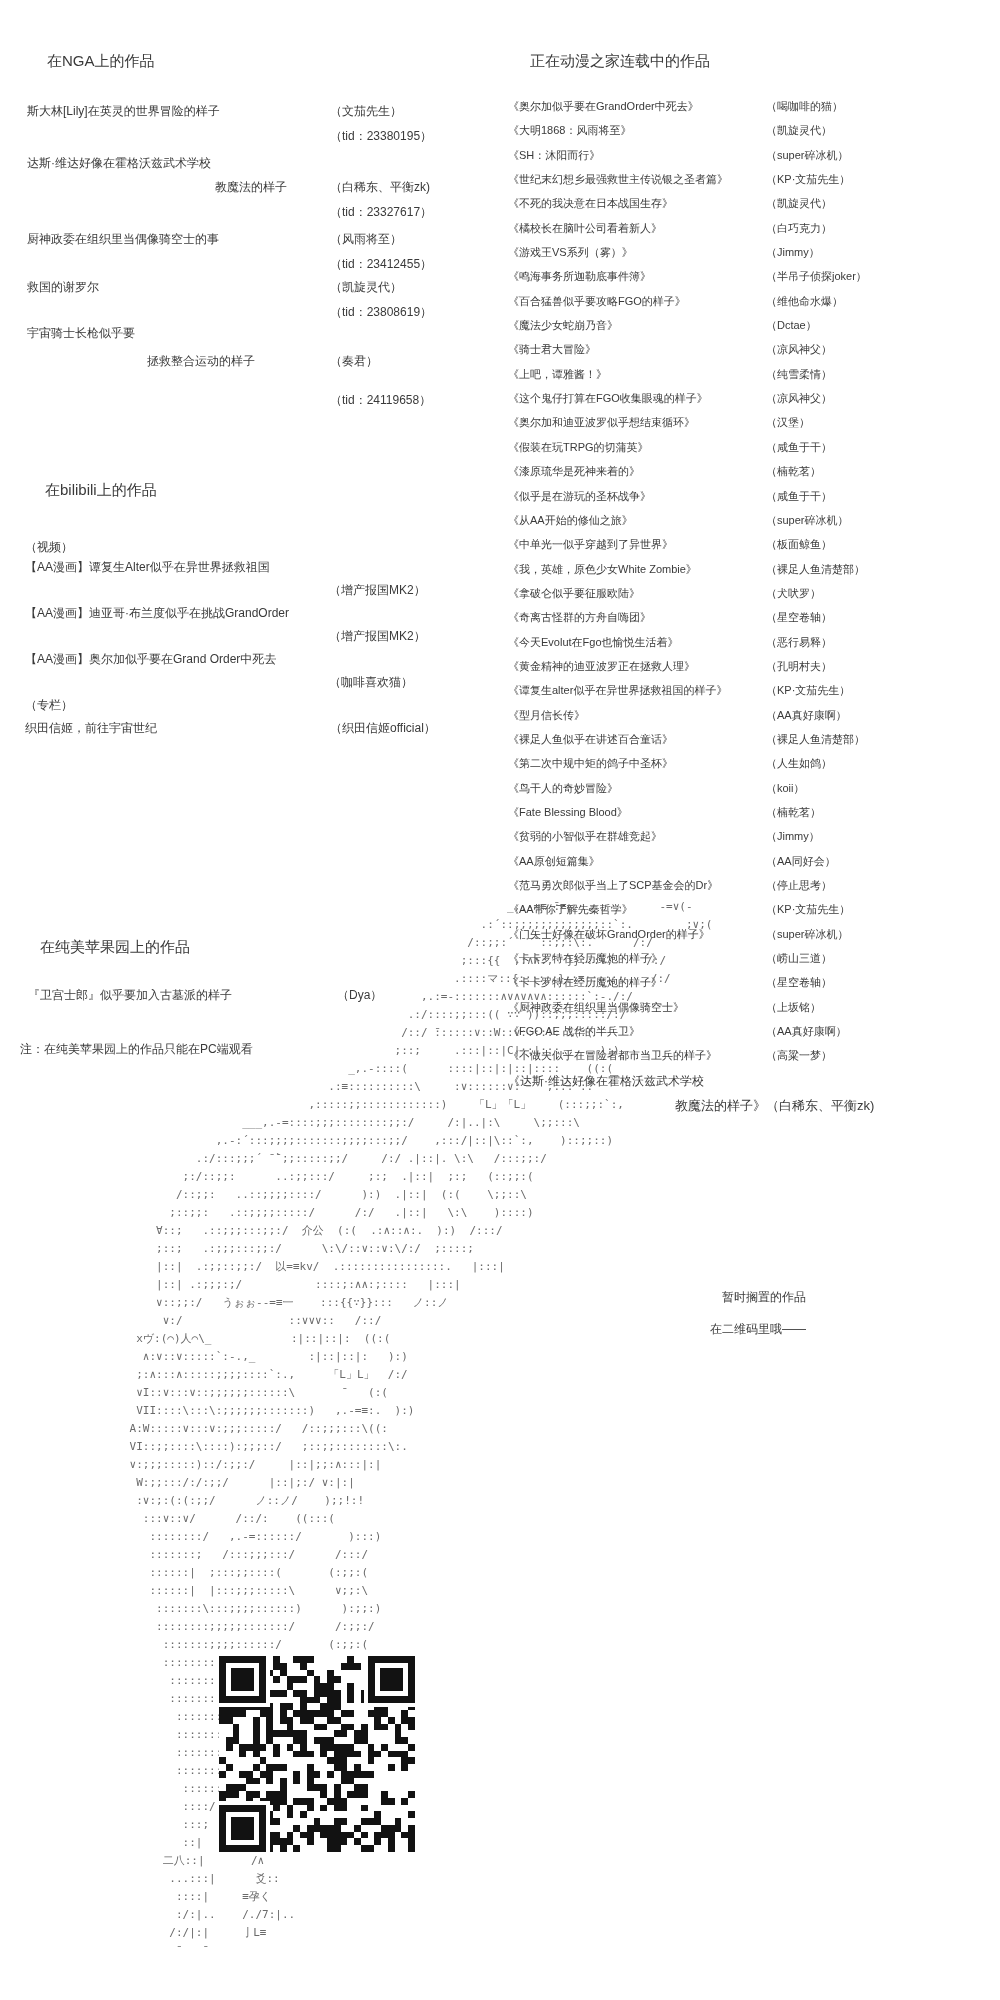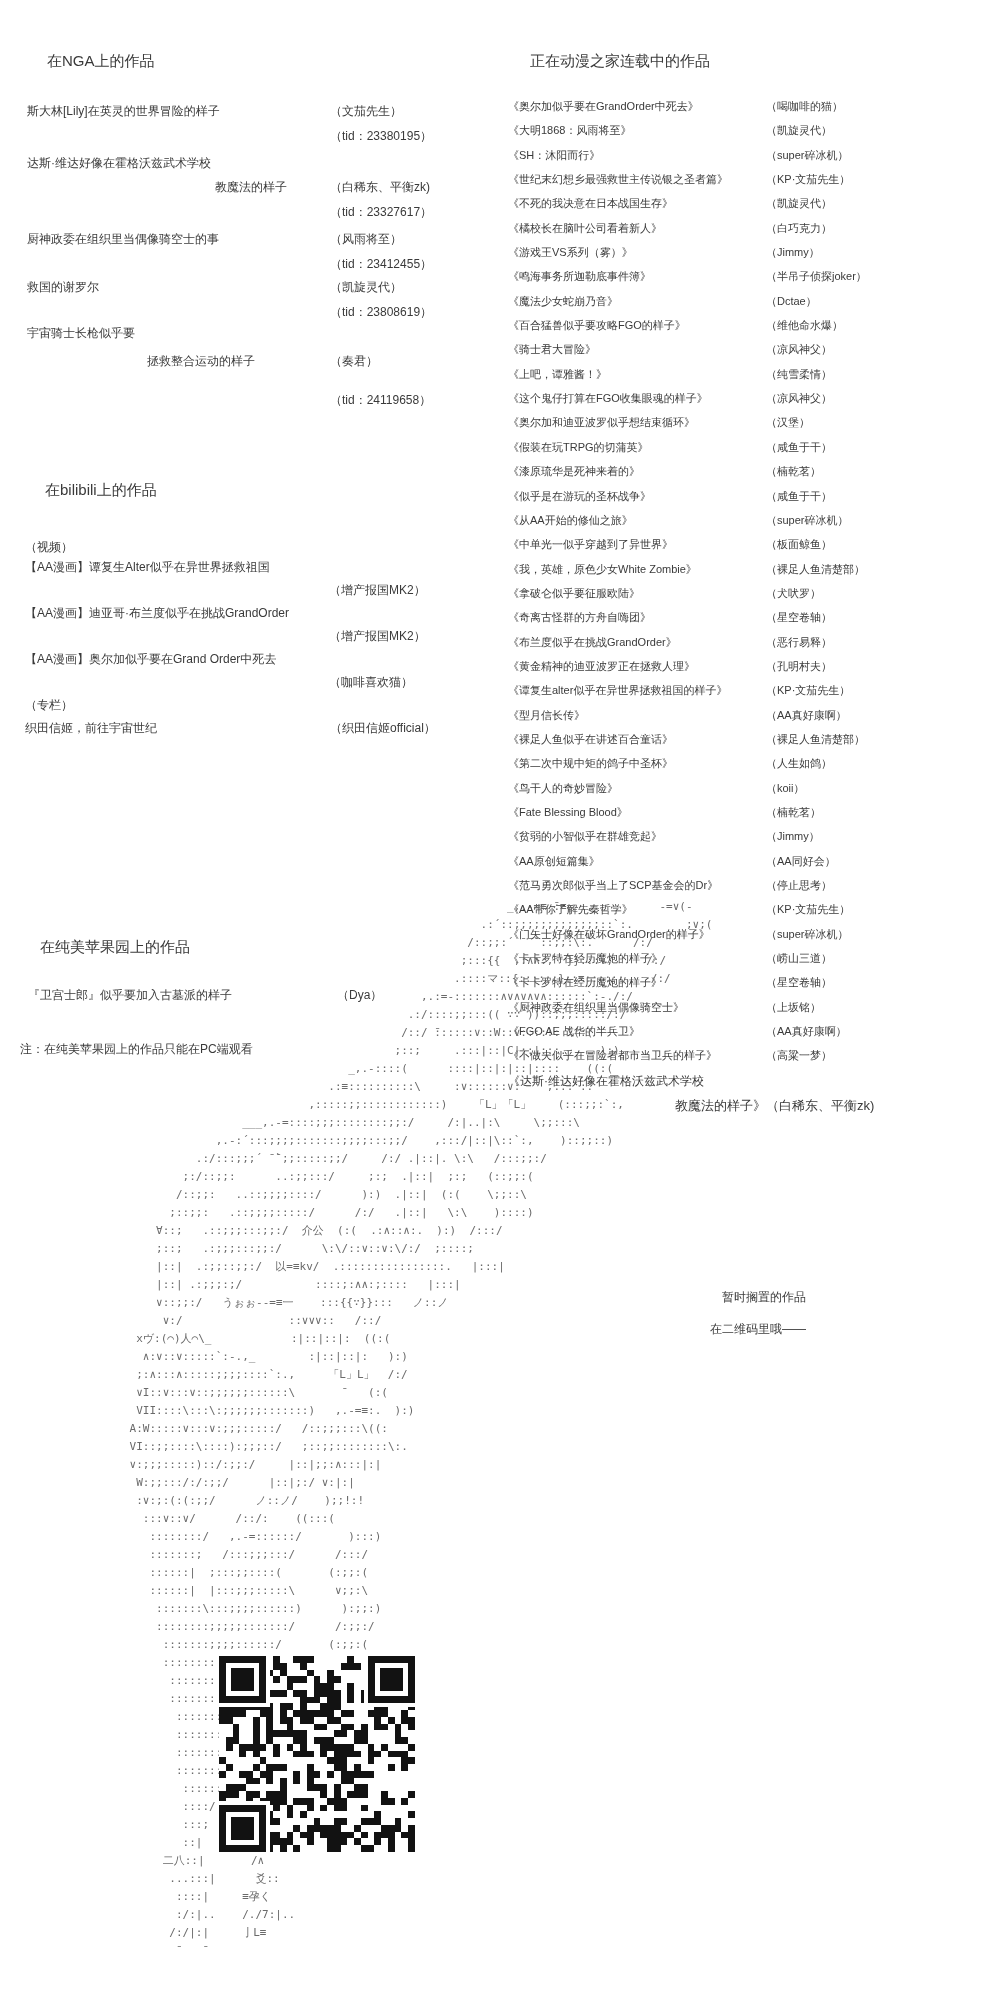--- a/index.html
+++ b/index.html
@@ -98,30 +98,30 @@
         <span class="dz-t">《游戏王VS系列（雾）》</span>
         <span class="dz-a">（Jimmy）</span>
       </div>
 
       <div class="dz-row">
         <span class="dz-t">《鸣海事务所迦勒底事件簿》</span>
         <span class="dz-a">（半吊子侦探joker）</span>
       </div>
 
       <div class="dz-row">
+        <span class="dz-t">《百合猛兽似乎要攻略FGO的样子》</span>
+        <span class="dz-a">（维他命水爆）</span>
+      </div>
+
+      <div class="dz-row">
         <span class="dz-t">《魔法少女蛇崩乃音》</span>
         <span class="dz-a">（Dctae）</span>
       </div>
 
       <div class="dz-row">
-        <span class="dz-t">《百合猛兽似乎要攻略FGO的样子》</span>
-        <span class="dz-a">（维他命水爆）</span>
-      </div>
-
-      <div class="dz-row">
         <span class="dz-t">《骑士君大冒险》</span>
         <span class="dz-a">（凉风神父）</span>
       </div>
 
       <div class="dz-row">
         <span class="dz-t">《上吧，谭雅酱！》</span>
         <span class="dz-a">（纯雪柔情）</span>
       </div>
 
       <div class="dz-row">
@@ -168,21 +168,21 @@
         <span class="dz-t">《拿破仑似乎要征服欧陆》</span>
         <span class="dz-a">（犬吠罗）</span>
       </div>
 
       <div class="dz-row">
         <span class="dz-t">《奇离古怪群的方舟自嗨团》</span>
         <span class="dz-a">（星空卷轴）</span>
       </div>
 
       <div class="dz-row">
-        <span class="dz-t">《布兰度似乎在挑战GrandOrder》</span>
+        <span class="dz-t">《今天Evolut在Fgo也愉悦生活着》</span>
         <span class="dz-a">（恶行易释）</span>
       </div>
 
       <div class="dz-row">
         <span class="dz-t">《黄金精神的迪亚波罗正在拯救人理》</span>
         <span class="dz-a">（孔明村夫）</span>
       </div>
 
       <div class="dz-row">
         <span class="dz-t">《谭复生alter似乎在异世界拯救祖国的样子》</span>

